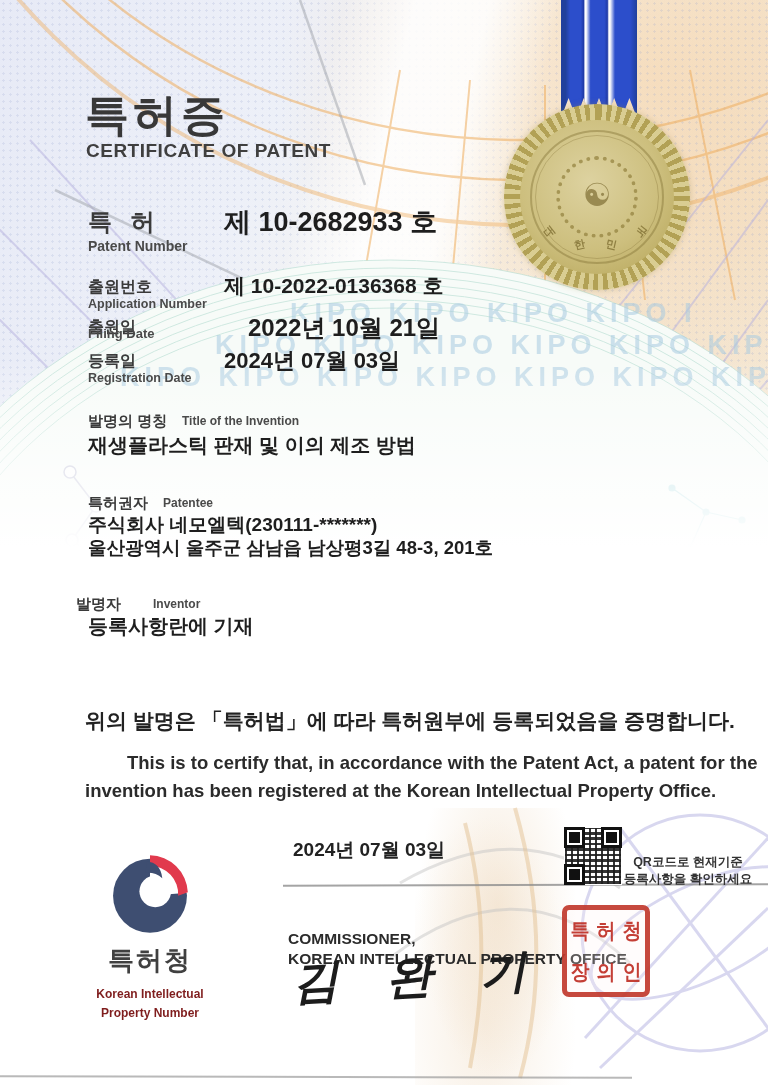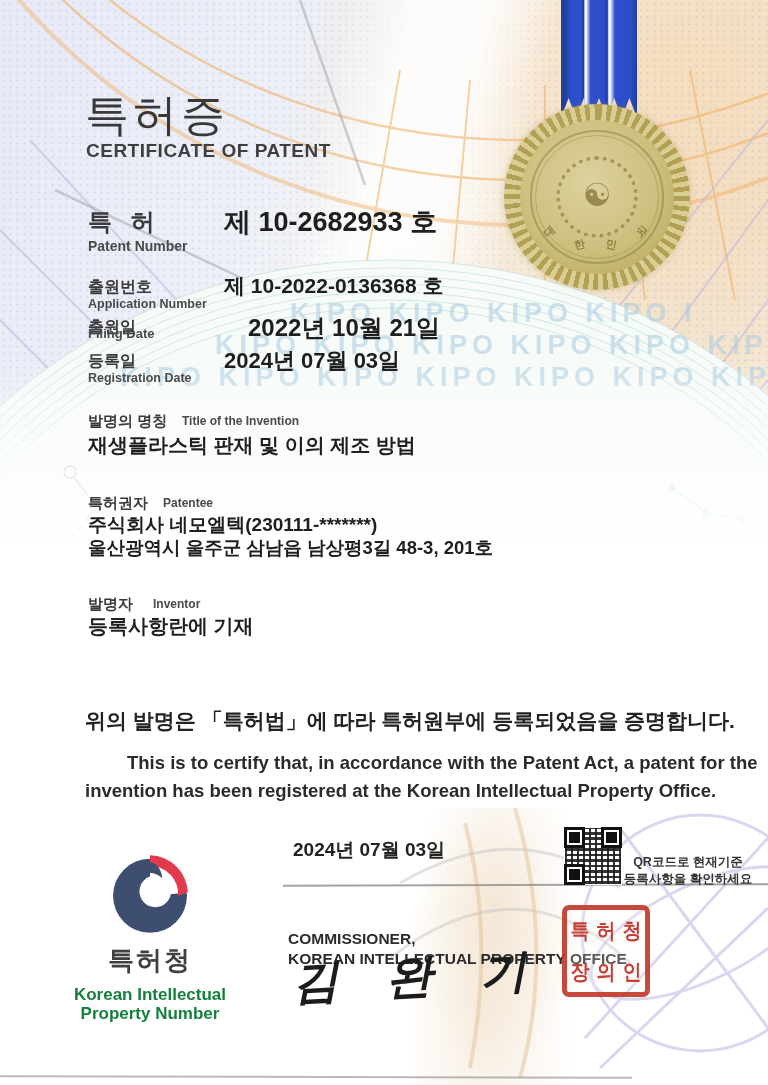--- a/index.html
+++ b/index.html
@@ -55,21 +55,21 @@
   .gold-ring1{position:absolute; inset:26px; border-radius:50%; border:2px solid rgba(134,118,56,.45);}
   .gold-ring2{position:absolute; inset:31px; border-radius:50%; border:1px solid rgba(134,118,56,.35);}
   .gold-petals{position:absolute; inset:52px; border-radius:50%; border:4px dotted rgba(150,133,66,.75);}
   .gold-taegeuk{
     position:absolute; left:0; right:0; top:72px; text-align:center;
     font-size:32px; color:#93834a; opacity:.9;
   }
   .gold-char{position:absolute; font-size:11px; font-weight:bold; color:#857538; opacity:.85;}
   
   .abs{position:absolute; white-space:nowrap;}
-  .title-ko{font-size:44px; font-weight:normal; letter-spacing:4px; color:#383838;}
+  .title-ko{font-size:44px; font-weight:bold; letter-spacing:4px; color:#383838;}
   .title-en{font-size:19px; font-weight:bold; letter-spacing:.5px; color:#3f3f3f;}
   .lab-ko{font-weight:bold; color:#3a3a3a;}
   .lab-en{font-weight:bold; color:#4a4a4a;}
   .val{font-weight:bold; color:#1e1e1e;}
   .stmt-ko{font-size:21px; font-weight:bold; color:#222;}
   .stmt-en{font-size:18.5px; font-weight:bold; color:#2b2b2b; line-height:30px;}
   .rule{position:absolute; background:#8d8d8d; height:1.5px; opacity:.8;}
   
   .qr{position:absolute; left:564px; top:827px; width:58px; height:58px; background:#fff;}
   .qr-noise{
@@ -97,21 +97,21 @@
     font-style:italic; font-weight:bold; font-size:46px; letter-spacing:16px;
     color:#1c1c1c; transform:rotate(-3deg);
   }
   .emblem{position:absolute; left:106px; top:850px; width:88px; height:88px;}
   .agency-ko{
     position:absolute; left:75px; top:943px; width:150px; text-align:center;
     font-size:26px; font-weight:bold; color:#404040; letter-spacing:2px;
   }
   .agency-en{
     position:absolute; left:55px; top:985px; width:190px; text-align:center;
-    font-size:17px; font-weight:bold; color:#15803d; line-height:19px;
+    font-size:12px; font-weight:bold; color:#7f1d1d; line-height:19px;
   }
   .tan-blob{
     position:absolute; left:415px; top:808px; width:165px; height:277px;
     background:
       radial-gradient(ellipse at 50% 35%, rgba(228,193,148,.32), transparent 68%),
       radial-gradient(ellipse at 42% 78%, rgba(228,193,148,.26), transparent 68%);
   }
   .scan-line{
     position:absolute; left:0; top:1076px; width:632px; height:1.5px;
     background:#9b9b9b; opacity:.7; transform:rotate(.12deg);
@@ -226,21 +226,21 @@
 
   <div class="abs lab-ko" style="left:88px; top:412px; font-size:15px;">발명의 명칭</div>
   <div class="abs lab-en" style="left:182px; top:414px; font-size:12px;">Title of the Invention</div>
   <div class="abs val" style="left:88px; top:432px; font-size:20px;">재생플라스틱 판재 및 이의 제조 방법</div>
 
   <div class="abs lab-ko" style="left:88px; top:494px; font-size:15px;">특허권자</div>
   <div class="abs lab-en" style="left:163px; top:496px; font-size:12px;">Patentee</div>
   <div class="abs val" style="left:88px; top:512px; font-size:19px;">주식회사 네모엘텍(230111-*******)</div>
   <div class="abs val" style="left:88px; top:535px; font-size:18.5px;">울산광역시 울주군 삼남읍 남상평3길 48-3, 201호</div>
 
-  <div class="abs lab-ko" style="left:88px; top:595px; font-size:15px;">발명자</div>
+  <div class="abs lab-ko" style="left:76px; top:595px; font-size:15px;">발명자</div>
   <div class="abs lab-en" style="left:153px; top:597px; font-size:12px;">Inventor</div>
   <div class="abs val" style="left:88px; top:613px; font-size:20px;">등록사항란에 기재</div>
 
   <div class="abs stmt-ko" style="left:85px; top:707px;">위의 발명은 「특허법」에 따라 특허원부에 등록되었음을 증명합니다.</div>
   <div class="abs stmt-en" style="left:85px; top:748px;margin-left:42px;">This is to certify that, in accordance with the Patent Act, a patent for the</div>
   <div class="abs stmt-en" style="left:85px; top:776px;">invention has been registered at the Korean Intellectual Property Office.</div>
 
   <div class="tan-blob"></div>
   <svg class="bg-svg" style="left:390px; top:798px;" width="378" height="287" viewBox="0 0 378 287">
     <g stroke="#c2c2c2" fill="none" opacity=".45" stroke-width="3">

